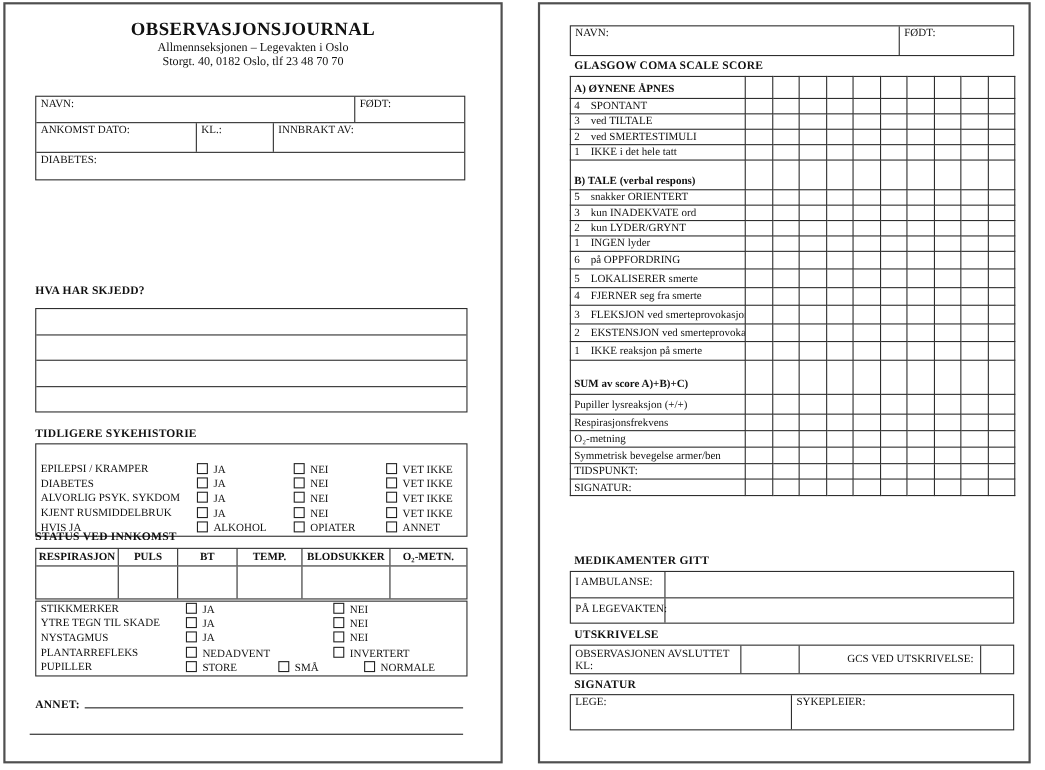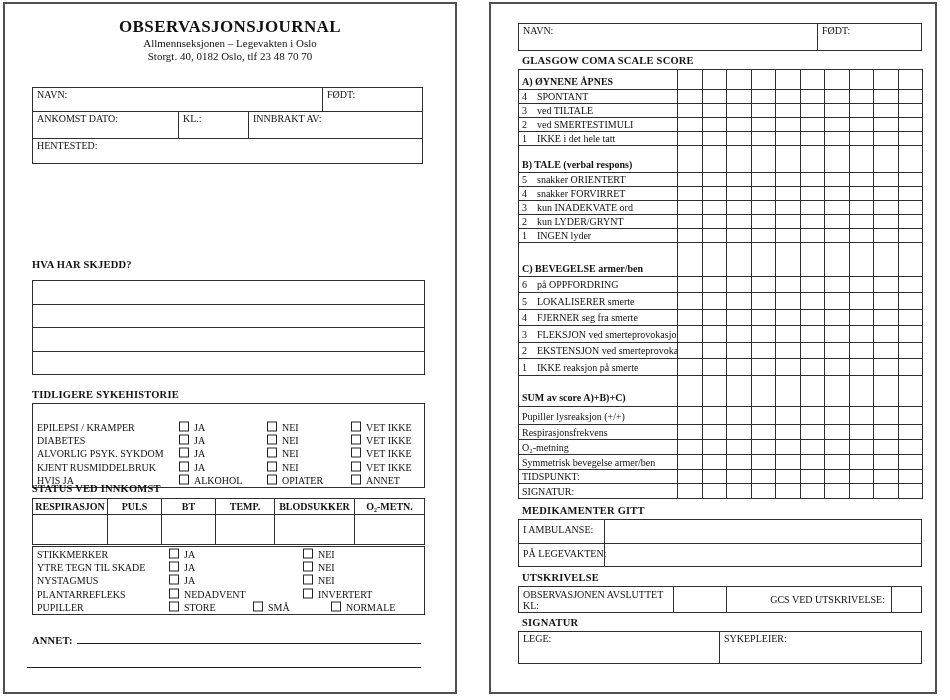--- a/index.html
+++ b/index.html
@@ -97,21 +97,21 @@
     <div class="prow" style="height:23px;">
       <div class="pcell" style="flex:1;"><span class="flabel">NAVN:</span></div>
       <div class="pcell" style="width:100px;"><span class="flabel">FØDT:</span></div>
     </div>
     <div class="prow" style="height:27px;">
       <div class="pcell" style="width:145px;"><span class="flabel">ANKOMST DATO:</span></div>
       <div class="pcell" style="width:70px;"><span class="flabel">KL.:</span></div>
       <div class="pcell" style="flex:1;"><span class="flabel">INNBRAKT AV:</span></div>
     </div>
     <div class="prow" style="height:25px;">
-      <div class="pcell" style="flex:1;"><span class="flabel">HENTESTED:</span></div>
+      <div class="pcell" style="flex:1;"><span class="flabel">DIABETES:</span></div>
     </div>
   </div>
 
 
   <div class="abs seclabel" style="left:27px;top:255px;">HVA HAR SKJEDD?</div>
   <div class="abs box" style="left:27px;top:276px;width:393px;" id="hva-box">
       <div class="hva-line"></div>
       <div class="hva-line"></div>
       <div class="hva-line"></div>
       <div class="hva-line"></div>
@@ -316,33 +316,20 @@
           <td></td>
           <td></td>
           <td></td>
           <td></td>
           <td></td>
           <td></td>
           <td></td>
           <td></td>
         </tr>
         <tr class="t-score" style="height: 14px;">
-          <td class="gcs-label"><span class="num">4</span><span>snakker FORVIRRET</span></td>
-          <td></td>
-          <td></td>
-          <td></td>
-          <td></td>
-          <td></td>
-          <td></td>
-          <td></td>
-          <td></td>
-          <td></td>
-          <td></td>
-        </tr>
-        <tr class="t-score" style="height: 14px;">
           <td class="gcs-label"><span class="num">3</span><span>kun INADEKVATE ord</span></td>
           <td></td>
           <td></td>
           <td></td>
           <td></td>
           <td></td>
           <td></td>
           <td></td>
           <td></td>
           <td></td>
@@ -356,33 +343,20 @@
           <td></td>
           <td></td>
           <td></td>
           <td></td>
           <td></td>
           <td></td>
           <td></td>
         </tr>
         <tr class="t-score" style="height: 14px;">
           <td class="gcs-label"><span class="num">1</span><span>INGEN lyder</span></td>
-          <td></td>
-          <td></td>
-          <td></td>
-          <td></td>
-          <td></td>
-          <td></td>
-          <td></td>
-          <td></td>
-          <td></td>
-          <td></td>
-        </tr>
-        <tr class="t-section" style="height: 34px;">
-          <td class="gcs-label">C)  BEVEGELSE armer/ben</td>
           <td></td>
           <td></td>
           <td></td>
           <td></td>
           <td></td>
           <td></td>
           <td></td>
           <td></td>
           <td></td>
           <td></td>

